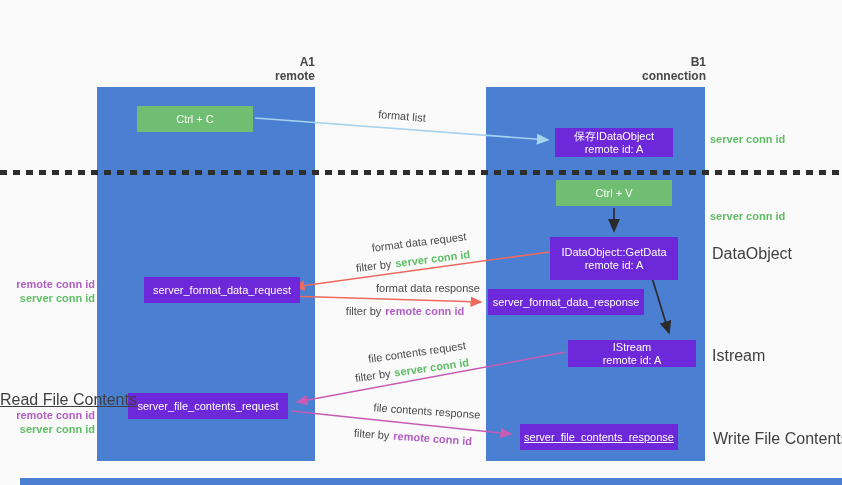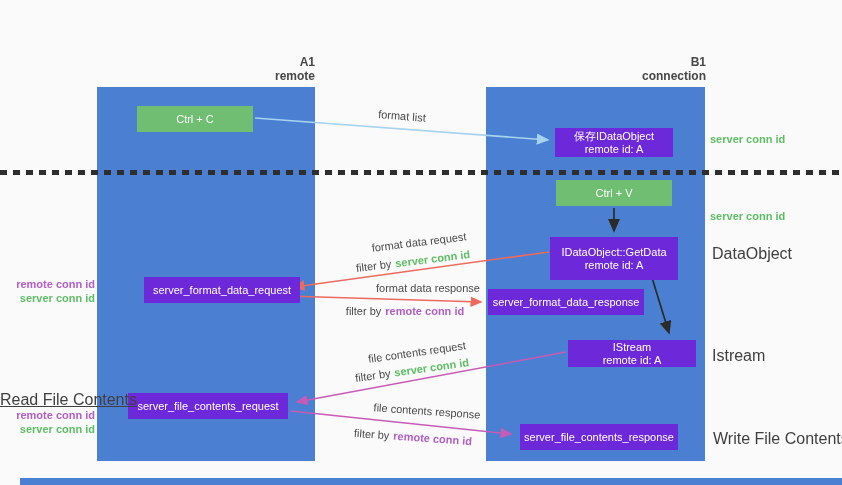--- a/index.html
+++ b/index.html
@@ -115,21 +115,21 @@
 
   <div class="node orange" style="left:568px;top:340px;width:128px;height:27px;">
     <div>IStream</div>
     <div>remote id: A</div>
   </div>
 
   <div class="node orange" style="left:128px;top:393px;width:160px;height:26px;">
     <div>server_file_contents_request</div>
   </div>
 
-  <div class="node orange" style="left:520px;top:424px;width:158px;height:26px;">
+  <div class="node orange" style="left:520px;top:424px;width:158px;height:26px;text-decoration:underline;">
     <div>server_file_contents_response</div>
   </div>
 
   <div class="dotline"></div>
 
   <div class="alabel" style="left:402px;top:116px;transform:translate(-50%,-50%) rotate(4.5deg);">format list</div>
 
   <div class="alabel" style="left:419px;top:242px;transform:translate(-50%,-50%) rotate(-7deg);">format data request</div>
   <div class="alabel" style="left:413px;top:261px;transform:translate(-50%,-50%) rotate(-7deg);">
     <span>filter by</span><span class="g">server conn id</span>

